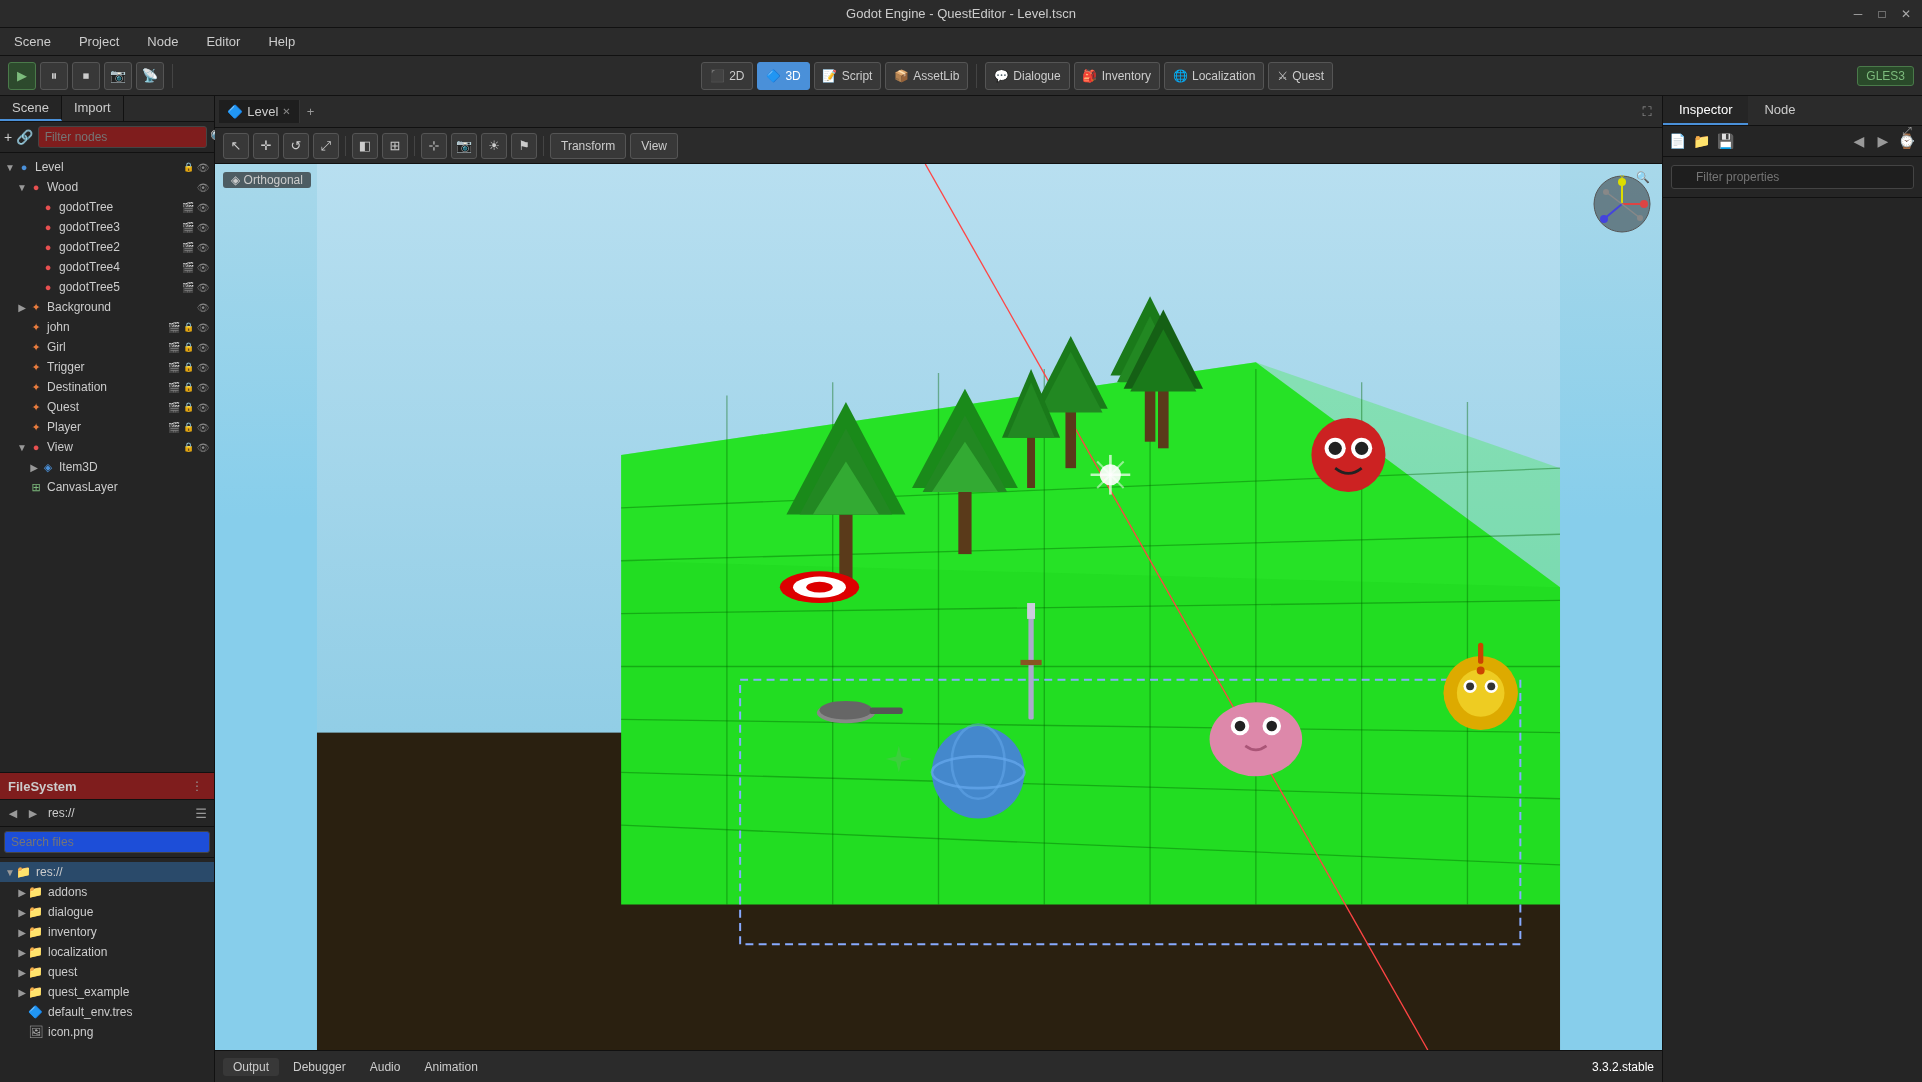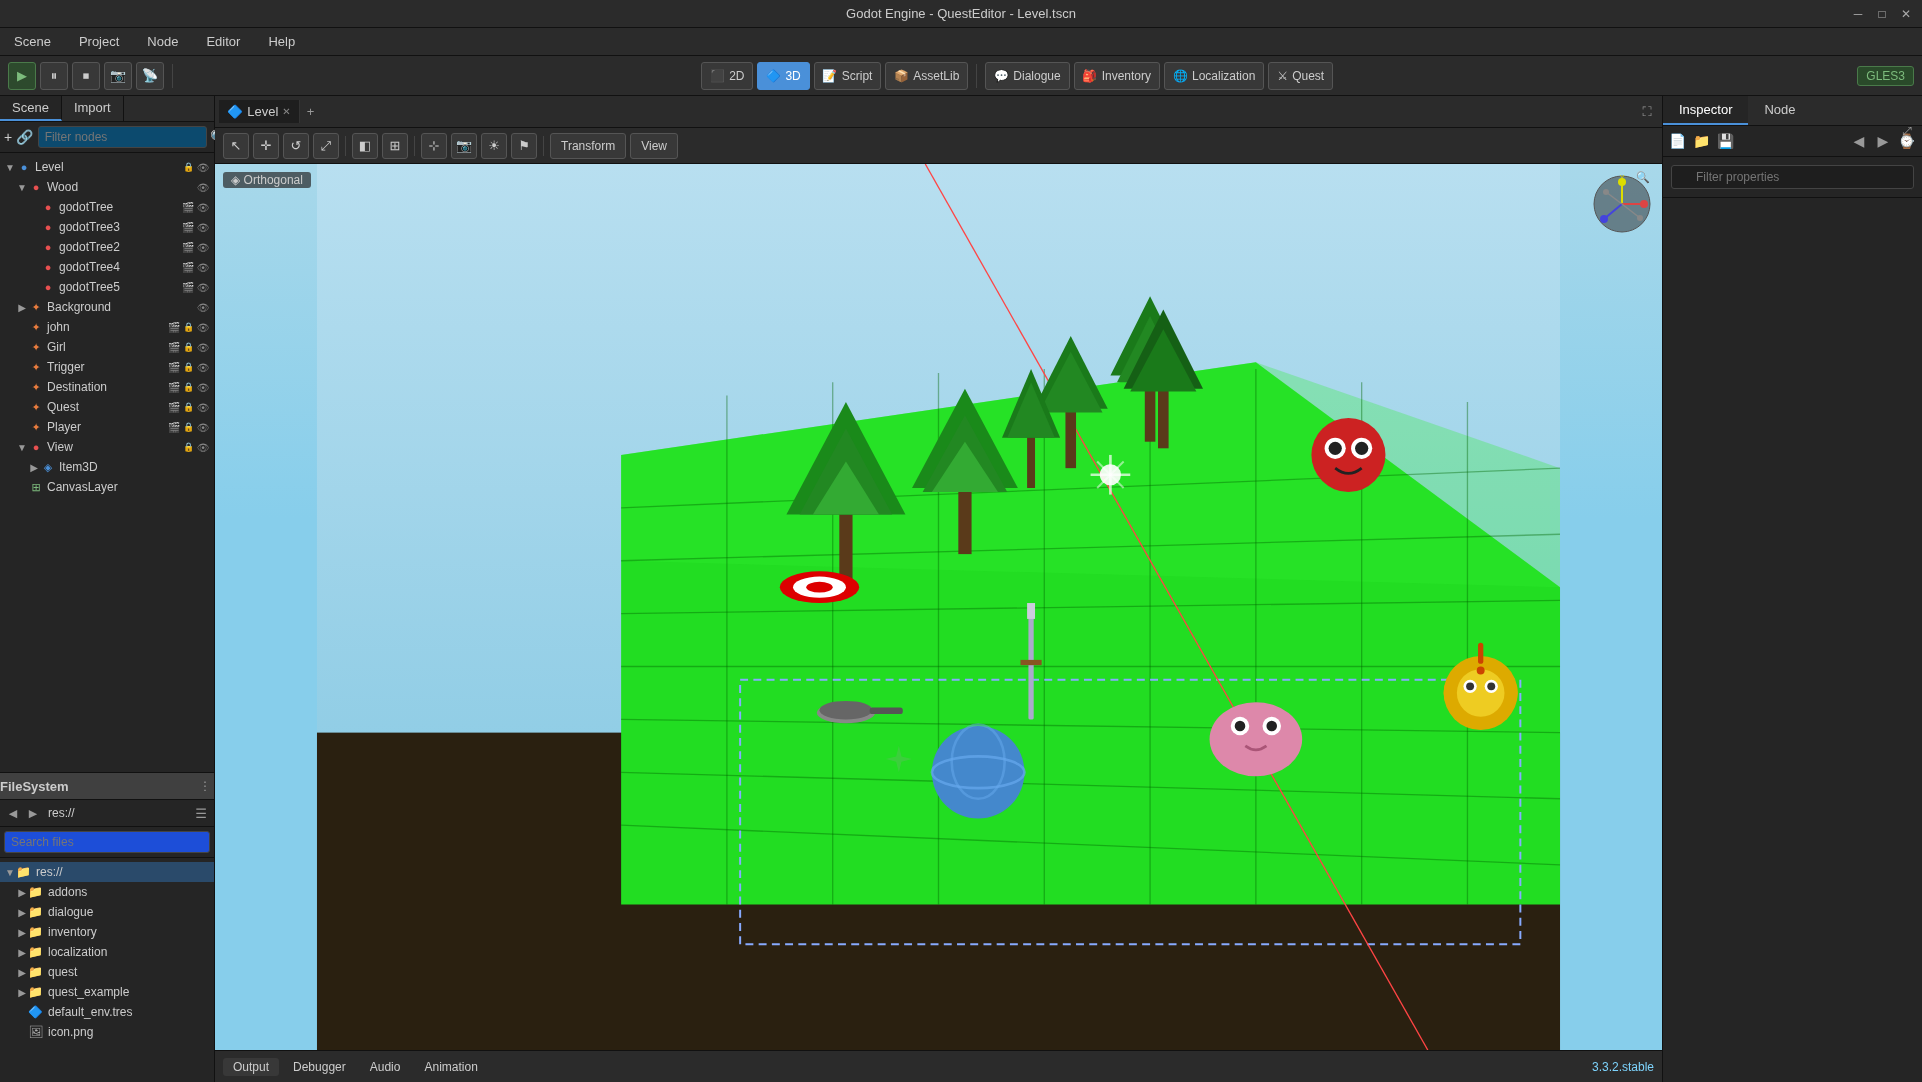--- a/index.html
+++ b/index.html
@@ -43,25 +43,25 @@
     .tree-icon { width: 16px; height: 16px; display: inline-flex; align-items: center; justify-content: center; margin-right: 3px; font-size: 11px; flex-shrink: 0; }
     .tree-label { flex: 1; font-size: 12px; }
     .tree-action-icon { width: 14px; height: 14px; display: flex; align-items: center; justify-content: center; font-size: 10px; color: #888; }
 
     .icon-node3d { color: #4a90d9; }
     .icon-circle-red { color: #e85050; }
 
     
     #scene-tree-toolbar { display: flex; align-items: center; padding: 4px; gap: 4px; border-bottom: 1px solid #111; }
     .tree-toolbar-btn { width: 22px; height: 22px; display: flex; align-items: center; justify-content: center; background: transparent; border: none; color: #ccc; cursor: pointer; border-radius: 3px; font-size: 14px; }
-    #filter-nodes { flex: 1; height: 22px; background: #0c4a6e; border: 1px solid #444; color: #ccc; padding: 0 6px; border-radius: 3px; font-size: 12px; }
+    #filter-nodes { flex: 1; height: 22px; background: #7f1d1d; border: 1px solid #444; color: #ccc; padding: 0 6px; border-radius: 3px; font-size: 12px; }
 
     
     #filesystem-panel { height: 310px; border-top: 1px solid #111; display: flex; flex-direction: column; }
-    #filesystem-header { display: flex; align-items: center; padding: 4px 0; background: #404040; border-bottom: 1px solid #111; }
+    #filesystem-header { display: flex; align-items: center; padding: 4px 8px; background: #7f1d1d; border-bottom: 1px solid #111; }
     #filesystem-title { font-size: 13px; color: #ccc; font-weight: bold; flex: 1; }
     .fs-header-btn { width: 18px; height: 18px; display: flex; align-items: center; justify-content: center; color: #999; cursor: pointer; font-size: 12px; }
     #fs-nav { display: flex; align-items: center; padding: 4px; gap: 2px; border-bottom: 1px solid #111; background: #252525; }
     .fs-nav-btn { width: 18px; height: 18px; display: flex; align-items: center; justify-content: center; color: #999; cursor: pointer; font-size: 11px; }
     #fs-path { flex: 1; font-size: 12px; color: #ccc; padding: 0 4px; }
     .fs-menu-btn { width: 18px; height: 18px; display: flex; align-items: center; justify-content: center; color: #999; cursor: pointer; }
     #fs-search { padding: 4px; border-bottom: 1px solid #111; }
     #fs-search input { width: 100%; height: 22px; background: #1d4ed8; border: 1px solid #444; color: #ccc; padding: 0 6px; border-radius: 3px; font-size: 12px; }
     #fs-tree { flex: 1; overflow-y: auto; padding: 4px 0; }
     .fs-item { display: flex; align-items: center; padding: 2px 4px; cursor: pointer; user-select: none; }
@@ -93,21 +93,21 @@
     
     #scene-svg { position: absolute; top: 0; left: 0; width: 100%; height: 100%; }
 
     .ortho-label { position: absolute; top: 8px; left: 8px; background: rgba(40,40,40,0.7); color: #ccc; padding: 1px 8px; border-radius: 3px; font-size: 12px; cursor: pointer; }
     .scene-compass { position: absolute; top: 10px; right: 10px; width: 60px; height: 60px; }
 
     
     #bottom-bar { height: 32px; background: #2b2b2b; display: flex; align-items: center; padding: 0 8px; gap: 4px; border-top: 1px solid #111; }
     .bottom-tab { padding: 2px 10px; font-size: 12px; color: #ccc; cursor: pointer; border-radius: 3px; }
     .bottom-tab.active { background: #383838; }
-    .bottom-version { margin-left: auto; font-size: 12px; color: #7dd3fc; }
+    .bottom-version { margin-left: auto; font-size: 12px; color: #ffffff; }
 
     
     #right-panel { width: 260px; background: #252525; border-left: 1px solid #111; display: flex; flex-direction: column; flex-shrink: 0; }
     #inspector-tabs { display: flex; background: #2b2b2b; border-bottom: 1px solid #111; }
     .inspector-tab { padding: 6px 16px; font-size: 13px; color: #ccc; cursor: pointer; }
     .inspector-tab.active { background: #252525; border-bottom: 2px solid #4a90d9; color: white; }
     #inspector-toolbar { display: flex; align-items: center; padding: 4px; gap: 2px; border-bottom: 1px solid #111; }
     .inspector-toolbar-btn { width: 22px; height: 22px; display: flex; align-items: center; justify-content: center; color: #999; cursor: pointer; border-radius: 3px; font-size: 14px; }
     .inspector-spacer { flex: 1; }
     .inspector-toolbar-right { display: flex; gap: 2px; }

